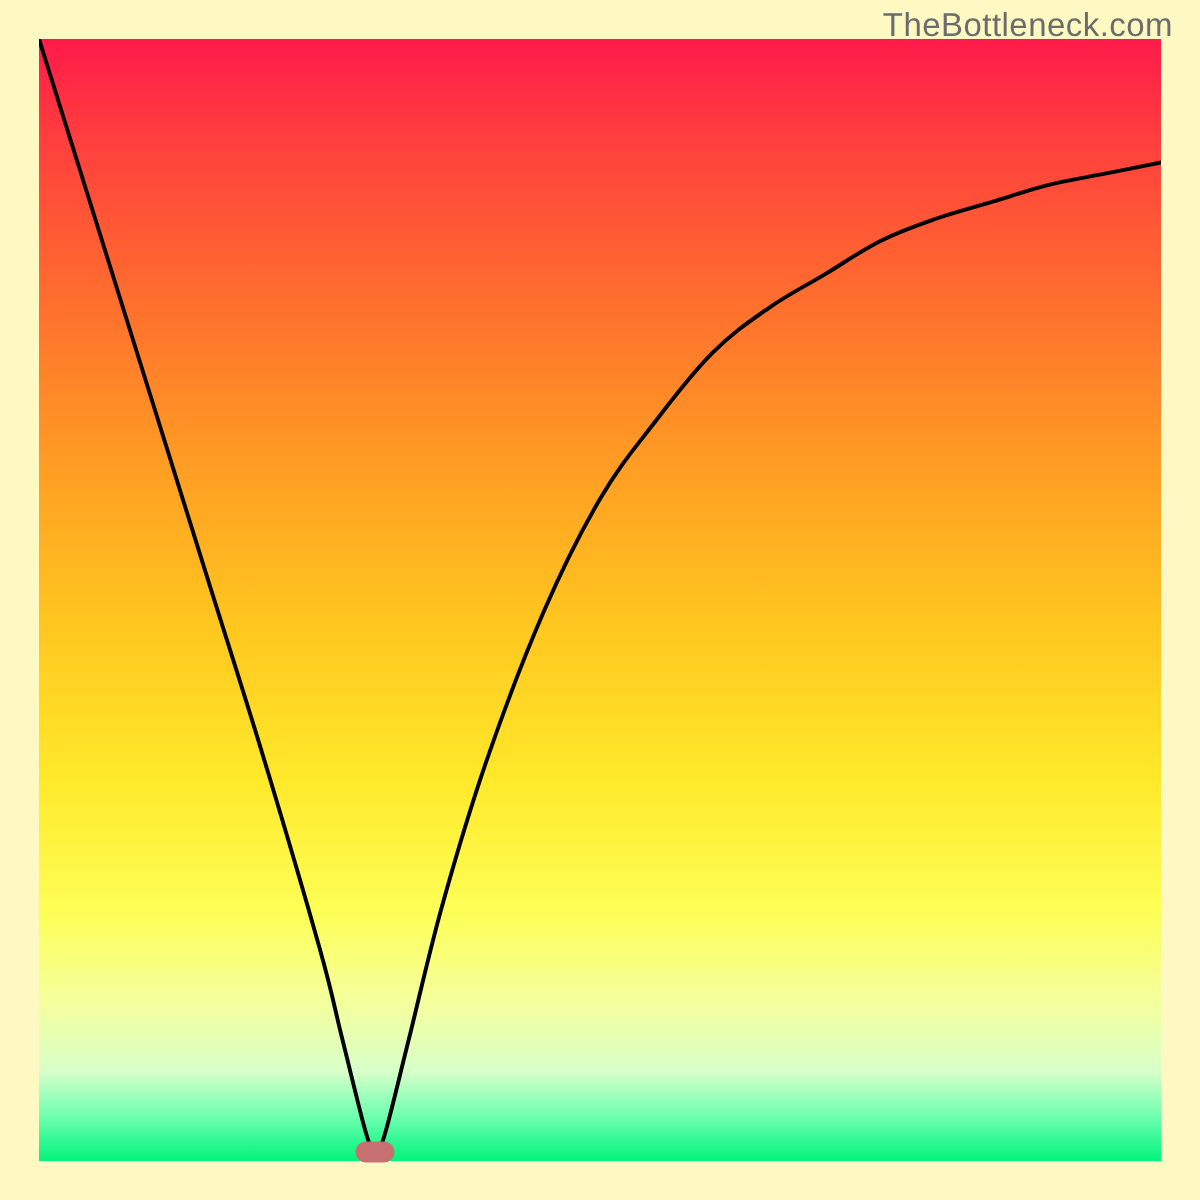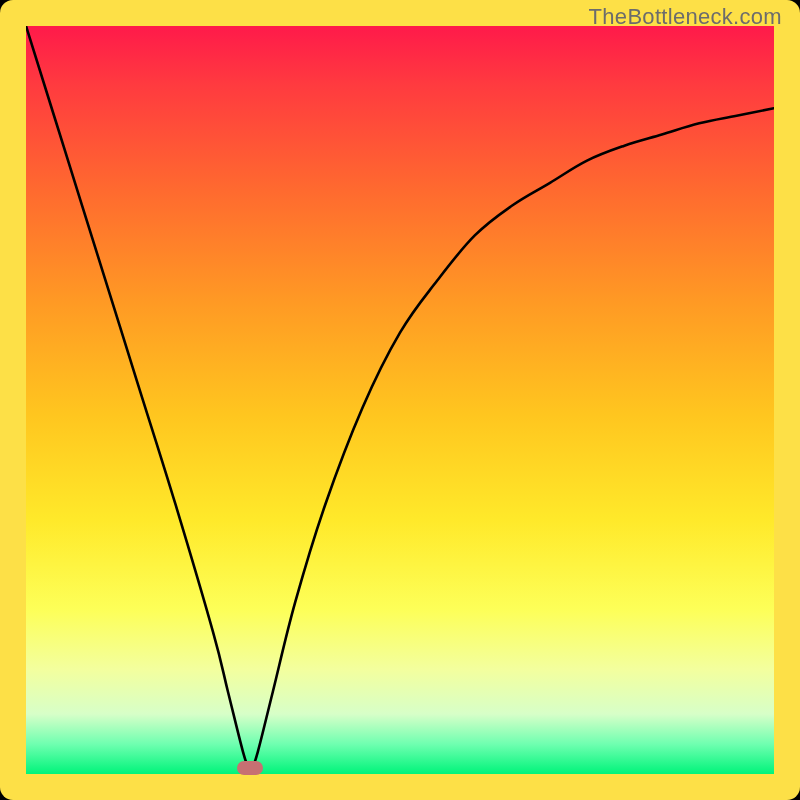--- a/index.html
+++ b/index.html
@@ -8,23 +8,22 @@
     width: 800px;
     height: 800px;
     overflow: hidden;
     background: #000;
     font-family: Arial, Helvetica, sans-serif;
   }
   .frame {
     position: relative;
     width: 800px;
     height: 800px;
-    background: #fde047;
+    background: #fef9c3;
     box-sizing: border-box;
-    border-radius: 13px;
   }
   .plot {
     position: absolute;
     left: 26px;
     top: 26px;
     width: 748px;
     height: 748px;
     background: linear-gradient(to bottom,
       #ff1a4a 0%,
       #ff3b3f 8%,

